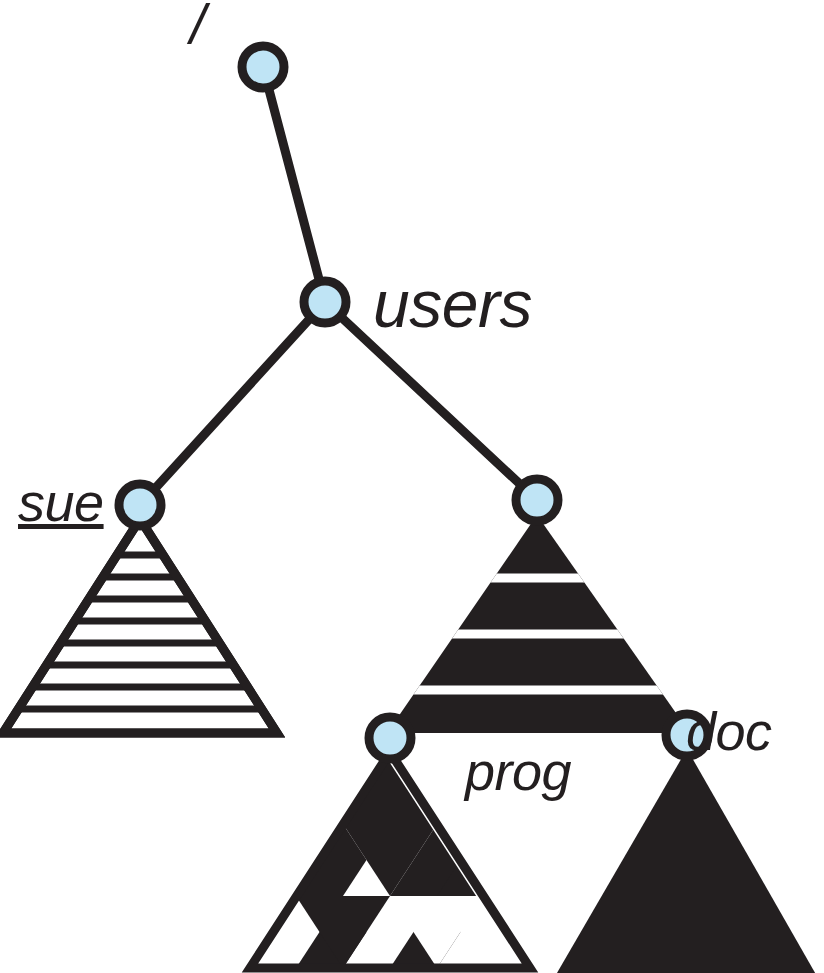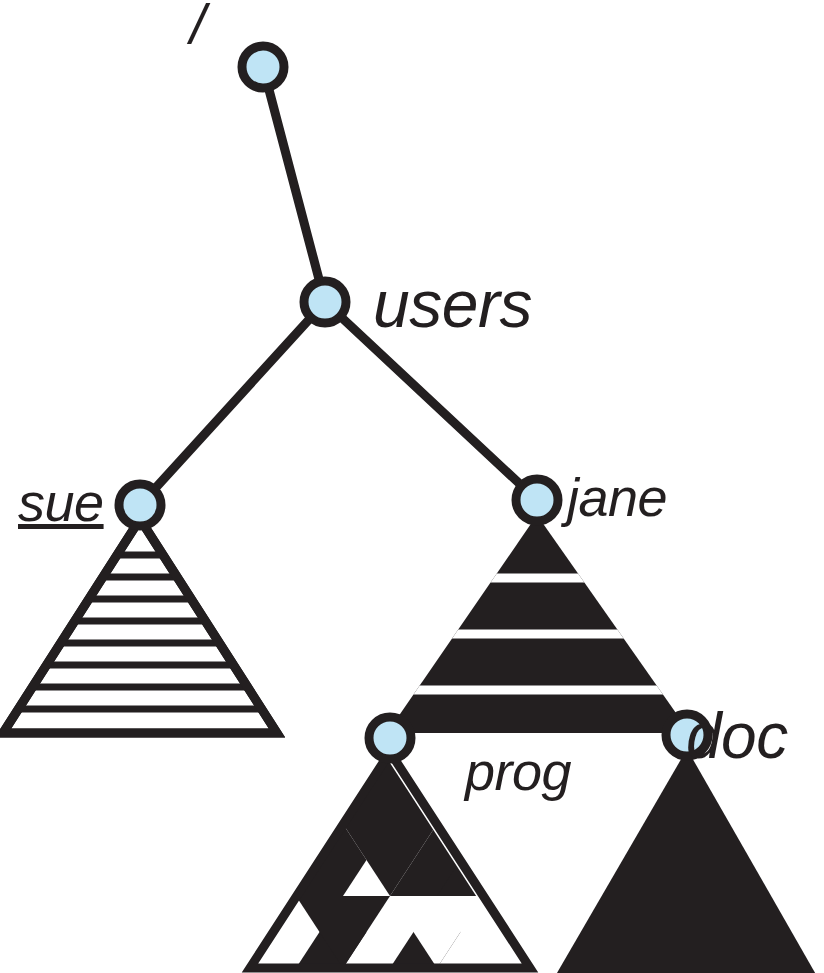--- a/index.html
+++ b/index.html
@@ -18,21 +18,21 @@
     color:#231f20;
     white-space:nowrap;
     line-height:1;
     letter-spacing:-0.5px;
   }
   .lbl-root{left:190px;top:-4px;font-size:56px;}
   .lbl-users{left:373px;top:271px;font-size:66px;}
   .lbl-sue{left:18px;top:475px;font-size:54px;text-decoration:underline;}
   .lbl-jane{left:567px;top:470px;font-size:54px;}
   .lbl-prog{left:465px;top:744px;font-size:54px;}
-  .lbl-doc{left:686px;top:704px;font-size:64px;}
+  .lbl-doc{left:686px;top:704px;font-size:54px;}
 </style>
 </head>
 <body>
 
 <div id="stage">
 
   <svg id="diagram" viewBox="0 0 824 973" xmlns="http://www.w3.org/2000/svg">
 
     <defs>
 
@@ -118,17 +118,16 @@
       <circle cx="140" cy="505" r="21" fill="#bfe4f5" stroke="#231f20" stroke-width="9"></circle>
       <circle cx="537" cy="500" r="21" fill="#bfe4f5" stroke="#231f20" stroke-width="9"></circle>
       <circle cx="390" cy="738" r="21" fill="#bfe4f5" stroke="#231f20" stroke-width="9"></circle>
       <circle cx="687" cy="735" r="21" fill="#bfe4f5" stroke="#231f20" stroke-width="9"></circle>
     </g>
   </svg>
 
   <div class="node-label lbl-root">/</div>
   <div class="node-label lbl-users">users</div>
   <div class="node-label lbl-sue">sue</div>
-  <div class="node-label lbl-jane">jane</div>
   <div class="node-label lbl-prog">prog</div>
   <div class="node-label lbl-doc">doc</div>
 
 </div>
 
 </body></html>

